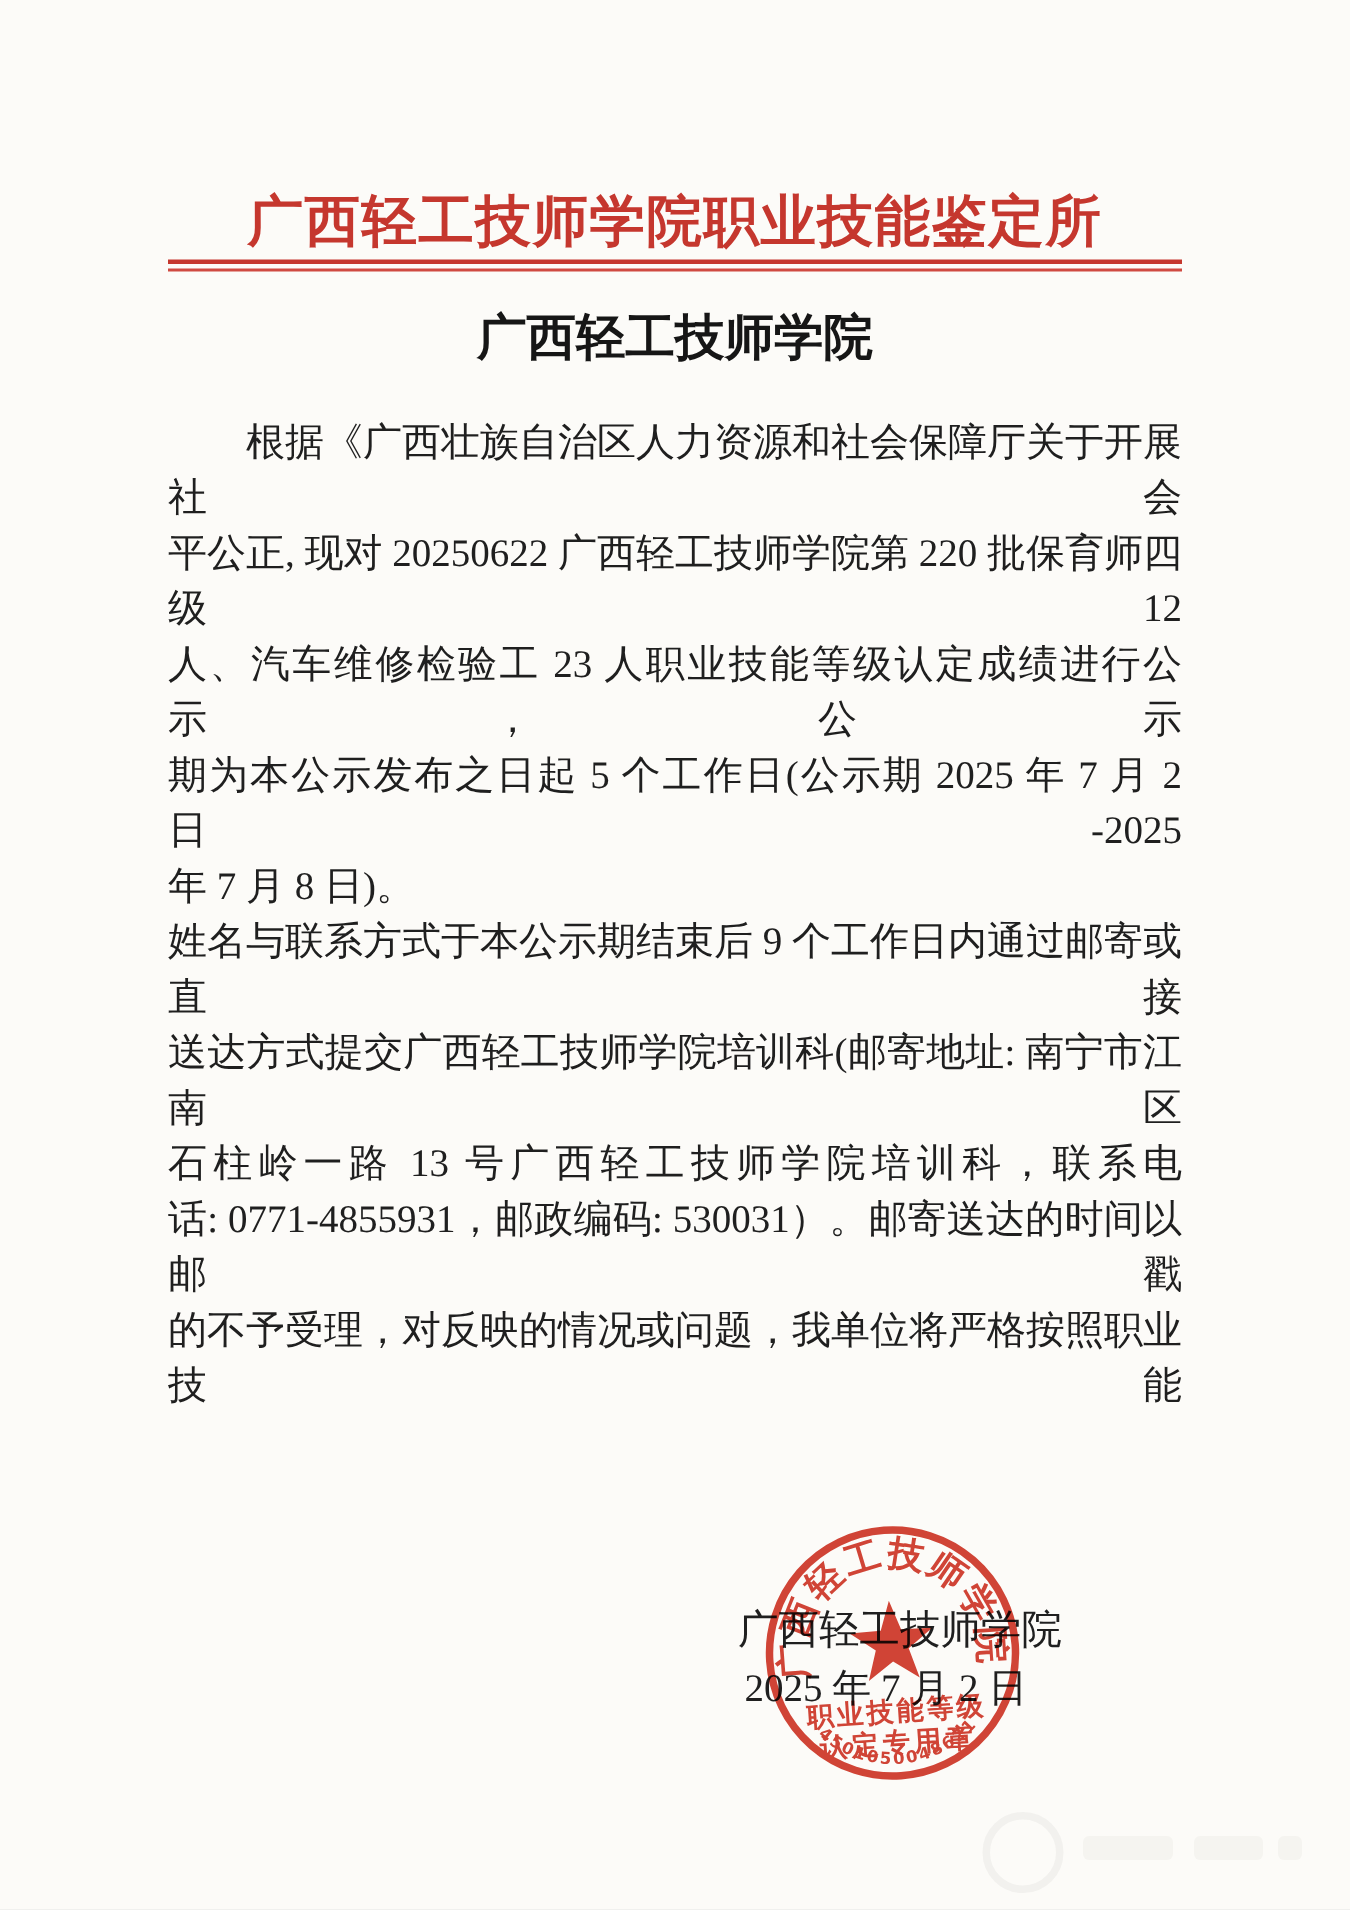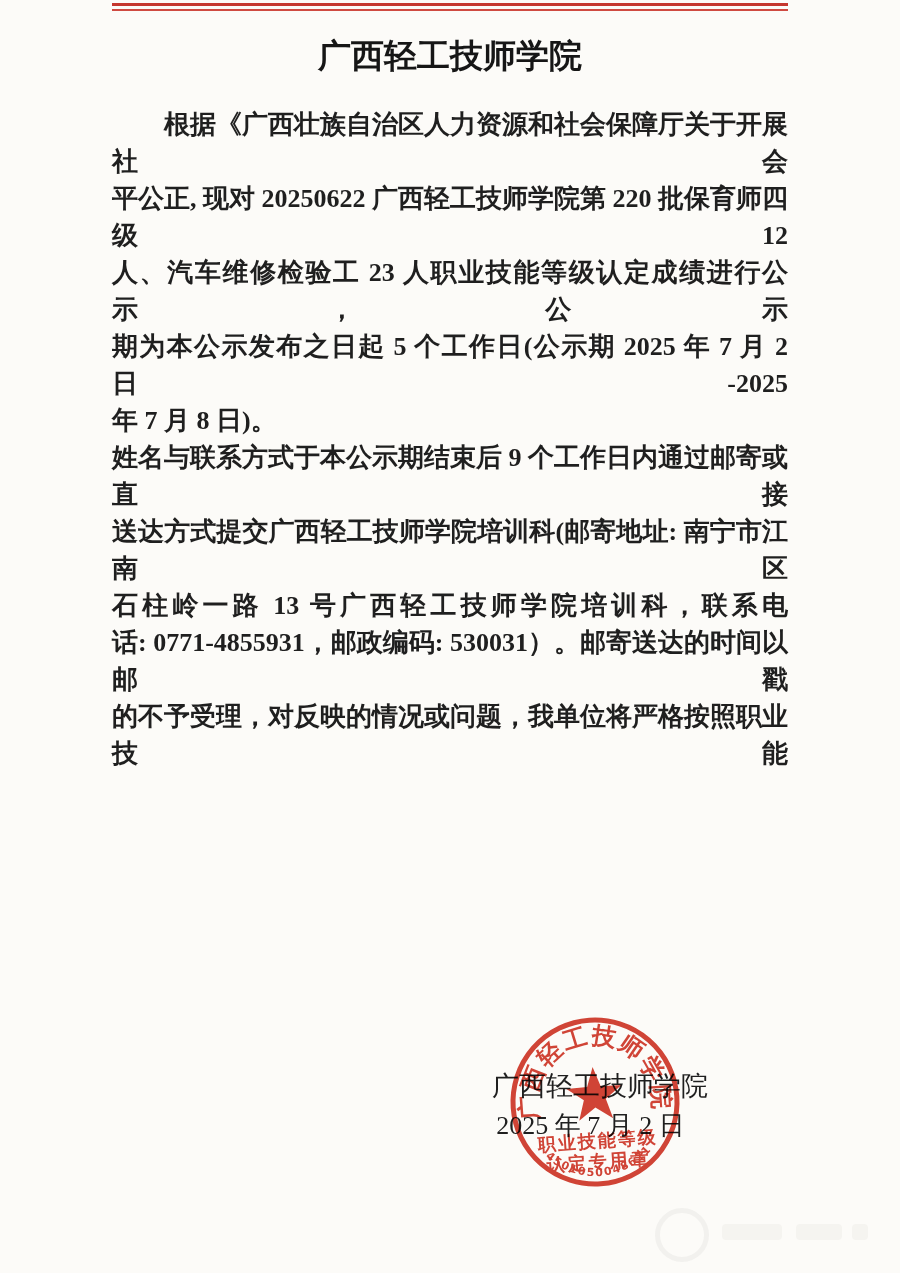--- a/index.html
+++ b/index.html
@@ -31,21 +31,21 @@
   .doc-title {
     margin-top:22px;
     text-align:center;
     font-weight:bold;
     font-size:33px;
     line-height:46px;
     color:#161616;
   }
 
   .body-text { margin-top:27px; font-size:26px; line-height:37px; }
-  .bl  { text-align:justify; text-align-last:justify;font-weight:bold; }
+  .bl  { text-align:justify; text-align-last:justify; }
   .ind { text-indent:2em; }
   .pend{ text-align-last:left; }
 
   .sig-org {
     position:absolute; left:492px; top:1070px; width:215px;
     text-align:center; font-size:27px; line-height:32px; white-space:nowrap;
   }
   .sig-date {
     position:absolute; left:488px; top:1110px; width:205px;
     text-align:center; font-size:26px; line-height:32px; white-space:nowrap;
@@ -74,20 +74,21 @@
   .ws1 { left:722px; width:60px; }
   .ws2 { left:796px; width:46px; }
   .ws3 { left:852px; width:16px; }
 </style>
 </head>
 <body>
 
 <div class="page">
   <div class="content">
 
+    <div class="letterhead">广西轻工技师学院职业技能鉴定所</div>
 
     <div class="rule">
       <div class="rule-top"></div>
       <div class="rule-gap"></div>
       <div class="rule-bottom"></div>
     </div>
 
     <div class="doc-title">
       <div>广西轻工技师学院</div>
     </div>

